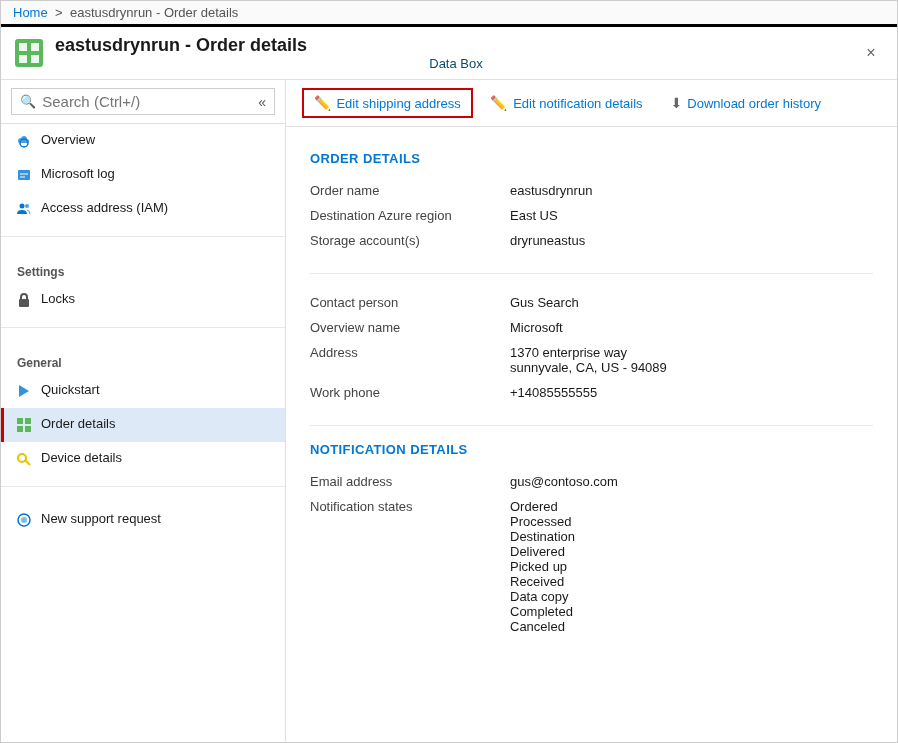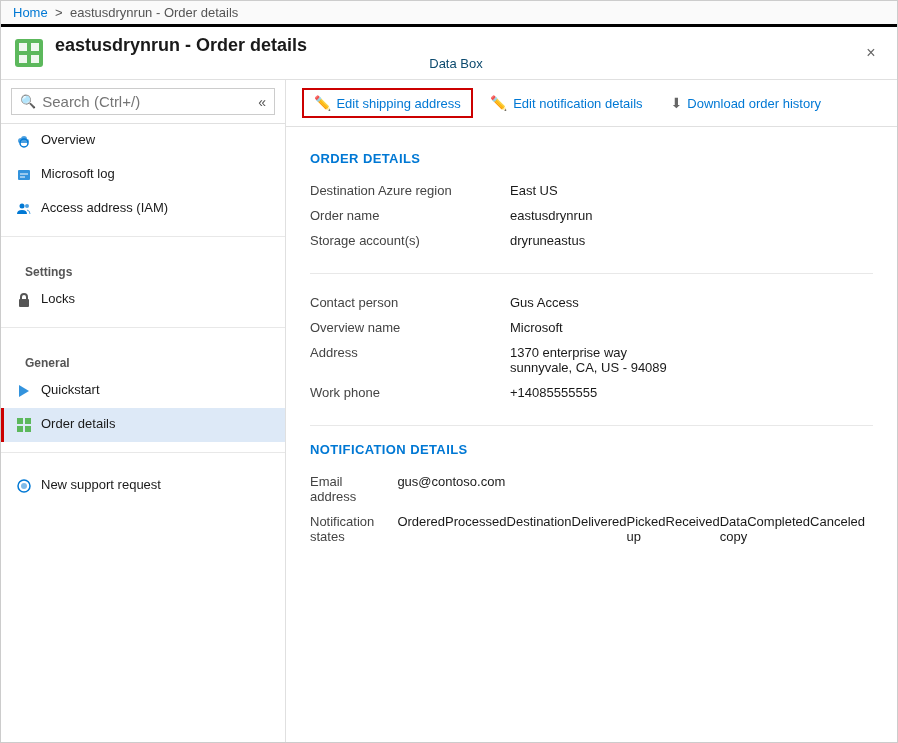--- a/index.html
+++ b/index.html
@@ -18,33 +18,33 @@
     .sidebar { width: 285px; flex-shrink: 0; border-right: 1px solid #e0e0e0; background: #fff; display: flex; flex-direction: column; overflow-y: auto; }
     .sidebar-search { padding: 8px 10px; border-bottom: 1px solid #e0e0e0; }
     .sidebar-search-box { display: flex; align-items: center; border: 1px solid #ccc; padding: 4px 8px; background: #fff; }
     .sidebar-search-box input { border: none; outline: none; flex: 1; font-size: 15px; color: #0c4a6e; background: transparent; }
     .sidebar-search-box .search-icon { color: #777; font-size: 13px; margin-right: 6px; }
     .sidebar-collapse-btn { margin-left: auto; cursor: pointer; color: #555; font-size: 14px; background: none; border: none; }
     .sidebar-item { display: flex; padding: 8px 14px; cursor: pointer; color: #1a1a1a; }
     .sidebar-item.active { background: #dde9f7; }
     .sidebar-item.active-border { border-left: 3px solid #0078d4; padding-left: 11px; }
     .sidebar-icon { width: 18px; height: 18px; margin-right: 8px; flex-shrink: 0; display: flex; align-items: center; justify-content: center; }
-    .sidebar-section-label { padding: 12px 14px 4px 24px; font-size: 12px; font-weight: 600; color: #555; }
+    .sidebar-section-label { padding: 12px 14px 4px 16px; font-size: 12px; font-weight: 600; color: #555; }
     .content-pane { flex: 1; display: flex; flex-direction: column; overflow: hidden; }
     .action-bar { display: flex; align-items: center; padding: 8px 16px; border-bottom: 1px solid #e0e0e0; gap: 8px; }
     .action-btn { display: flex; align-items: center; gap: 5px; padding: 5px 10px; cursor: pointer; background: none; border: none; color: #0078d4; font-size: 13px; }
     .action-btn.highlighted { border: 2px solid #cc0000; }
     .action-btn-icon { font-size: 14px; }
     .detail-area { flex: 1; overflow-y: auto; padding: 16px 24px; }
     .section-heading { font-size: 13px; font-weight: 700; color: #0078d4; margin-bottom: 12px; margin-top: 8px; text-transform: uppercase; letter-spacing: 0.03em; }
     .detail-table { width: 100%; border-collapse: collapse; margin-bottom: 20px; }
     .detail-table tr td { padding: 5px 8px 5px 0; vertical-align: top; }
     .detail-table tr td:first-child { color: #444; width: 200px; }
     .detail-table tr td:last-child { color: #1a1a1a; }
-    .notification-states { display: flex; flex-direction: row; }
+    .notification-states { display: flex; flex-direction: column; }
     .section-divider { border: none; border-top: 1px solid #e8e8e8; margin: 10px 0 16px 0; }
   </style>
 </head>
 <body>
 
 <div class="window">
 
   <div class="breadcrumb">
     <span style="color:#0078d4;cursor:pointer;">Home</span>
     <span style="color:#555; margin:0 4px;">&gt;</span>
@@ -142,20 +142,29 @@
           <svg width="16" height="16" viewBox="0 0 16 16">
             <rect x="1" y="1" width="6" height="6" fill="#5cb85c"></rect>
             <rect x="9" y="1" width="6" height="6" fill="#5cb85c"></rect>
             <rect x="1" y="9" width="6" height="6" fill="#5cb85c"></rect>
             <rect x="9" y="9" width="6" height="6" fill="#5cb85c"></rect>
           </svg>
         </span>
         <span>Order details</span>
       </div>
 
+      <div class="sidebar-item">
+        <span class="sidebar-icon">
+          <svg width="16" height="16" viewBox="0 0 16 16">
+              <circle cx="6" cy="7" r="4" fill="none" stroke="#e8c200" stroke-width="2"></circle>
+              <path d="M9 9 L14 14" stroke="#e8c200" stroke-width="2"></path>
+            </svg>
+        </span>
+        <span>Device details</span>
+      </div>
 
       <hr class="section-divider">
 
       <div class="sidebar-item">
         <span class="sidebar-icon">
           <svg width="16" height="16" viewBox="0 0 16 16">
               <circle cx="8" cy="8" r="6" fill="none" stroke="#0078d4" stroke-width="1.5"></circle>
               <circle cx="8" cy="8" r="3" fill="#0078d4" opacity="0.5"></circle>
             </svg>
         </span>
@@ -179,41 +188,41 @@
           <span>Download order history</span>
         </button>
       </div>
 
       <div class="detail-area">
 
         <div class="section-heading">ORDER DETAILS</div>
         <table class="detail-table">
           <tbody>
               <tr>
+            <td>Order name</td>
+            <td>eastusdrynrun</td>
+          </tr>
+          <tr>
             <td>Destination Azure region</td>
             <td>East US</td>
-          </tr>
-          <tr>
-            <td>Order name</td>
-            <td>eastusdrynrun</td>
           </tr>
           <tr>
             <td>Storage account(s)</td>
             <td>dryruneastus</td>
           </tr>
         </tbody>
           </table>
 
         <hr class="section-divider">
 
         <table class="detail-table">
           <tbody>
               <tr>
             <td>Contact person</td>
-            <td>Gus Access</td>
+            <td>Gus Search</td>
           </tr>
           <tr>
             <td>Overview name</td>
             <td>Microsoft</td>
           </tr>
           <tr>
             <td>Address</td>
             <td>
               <div>1370 enterprise way</div>
               <div>sunnyvale, CA, US - 94089</div>

